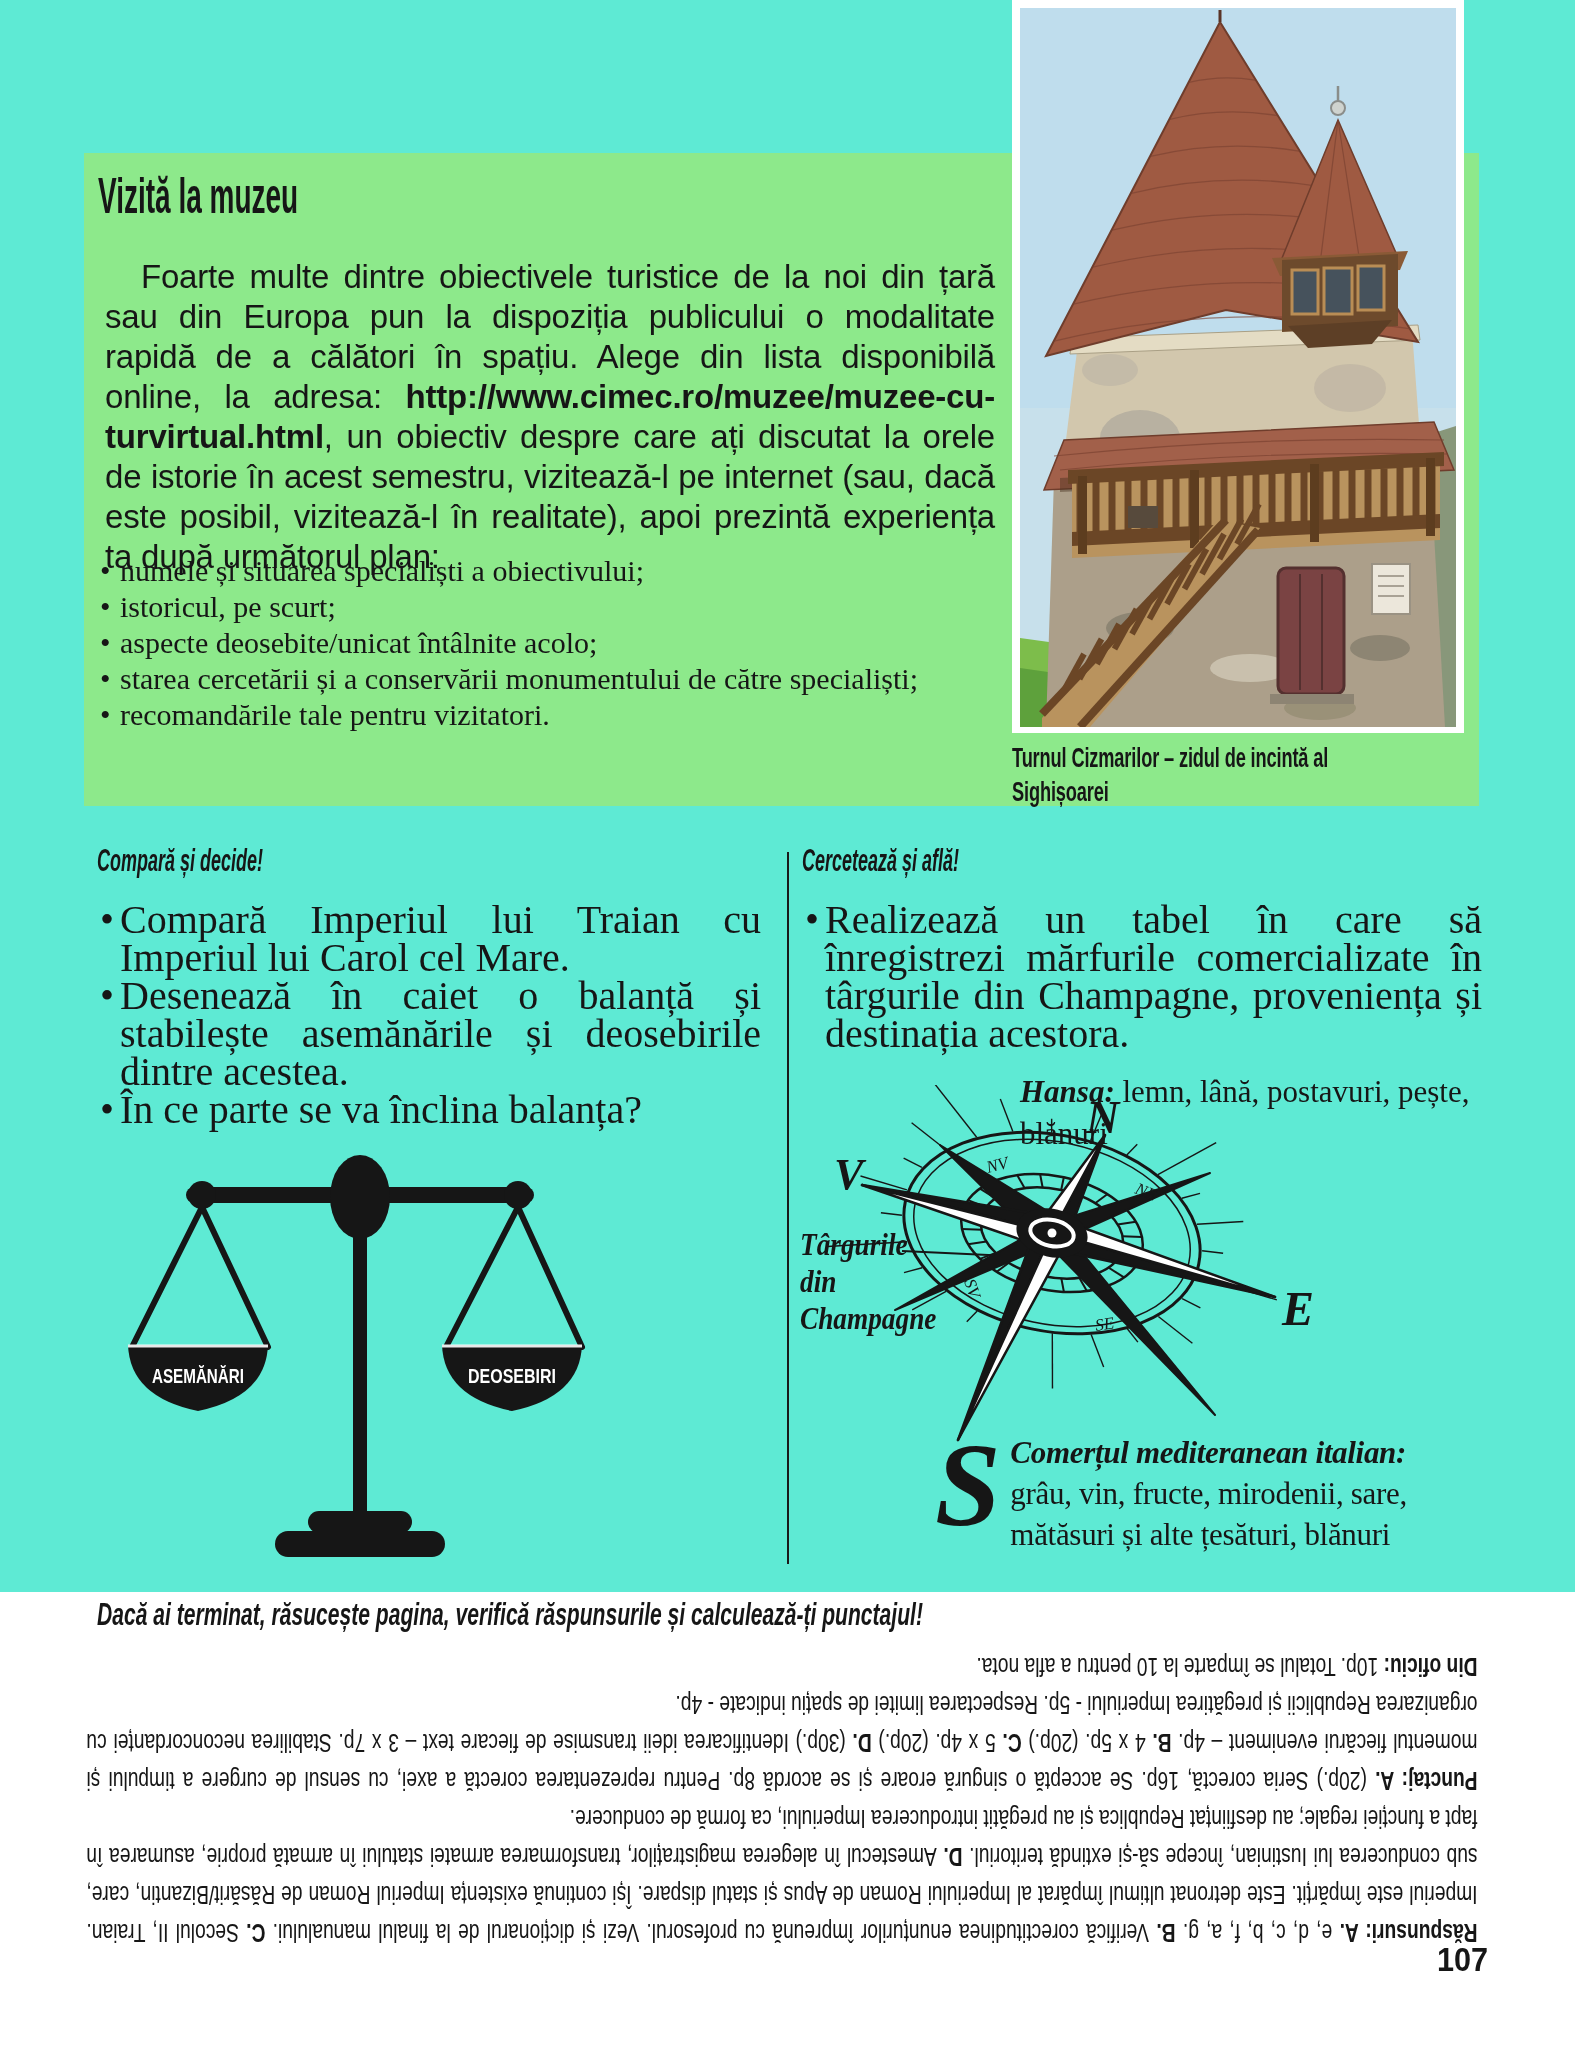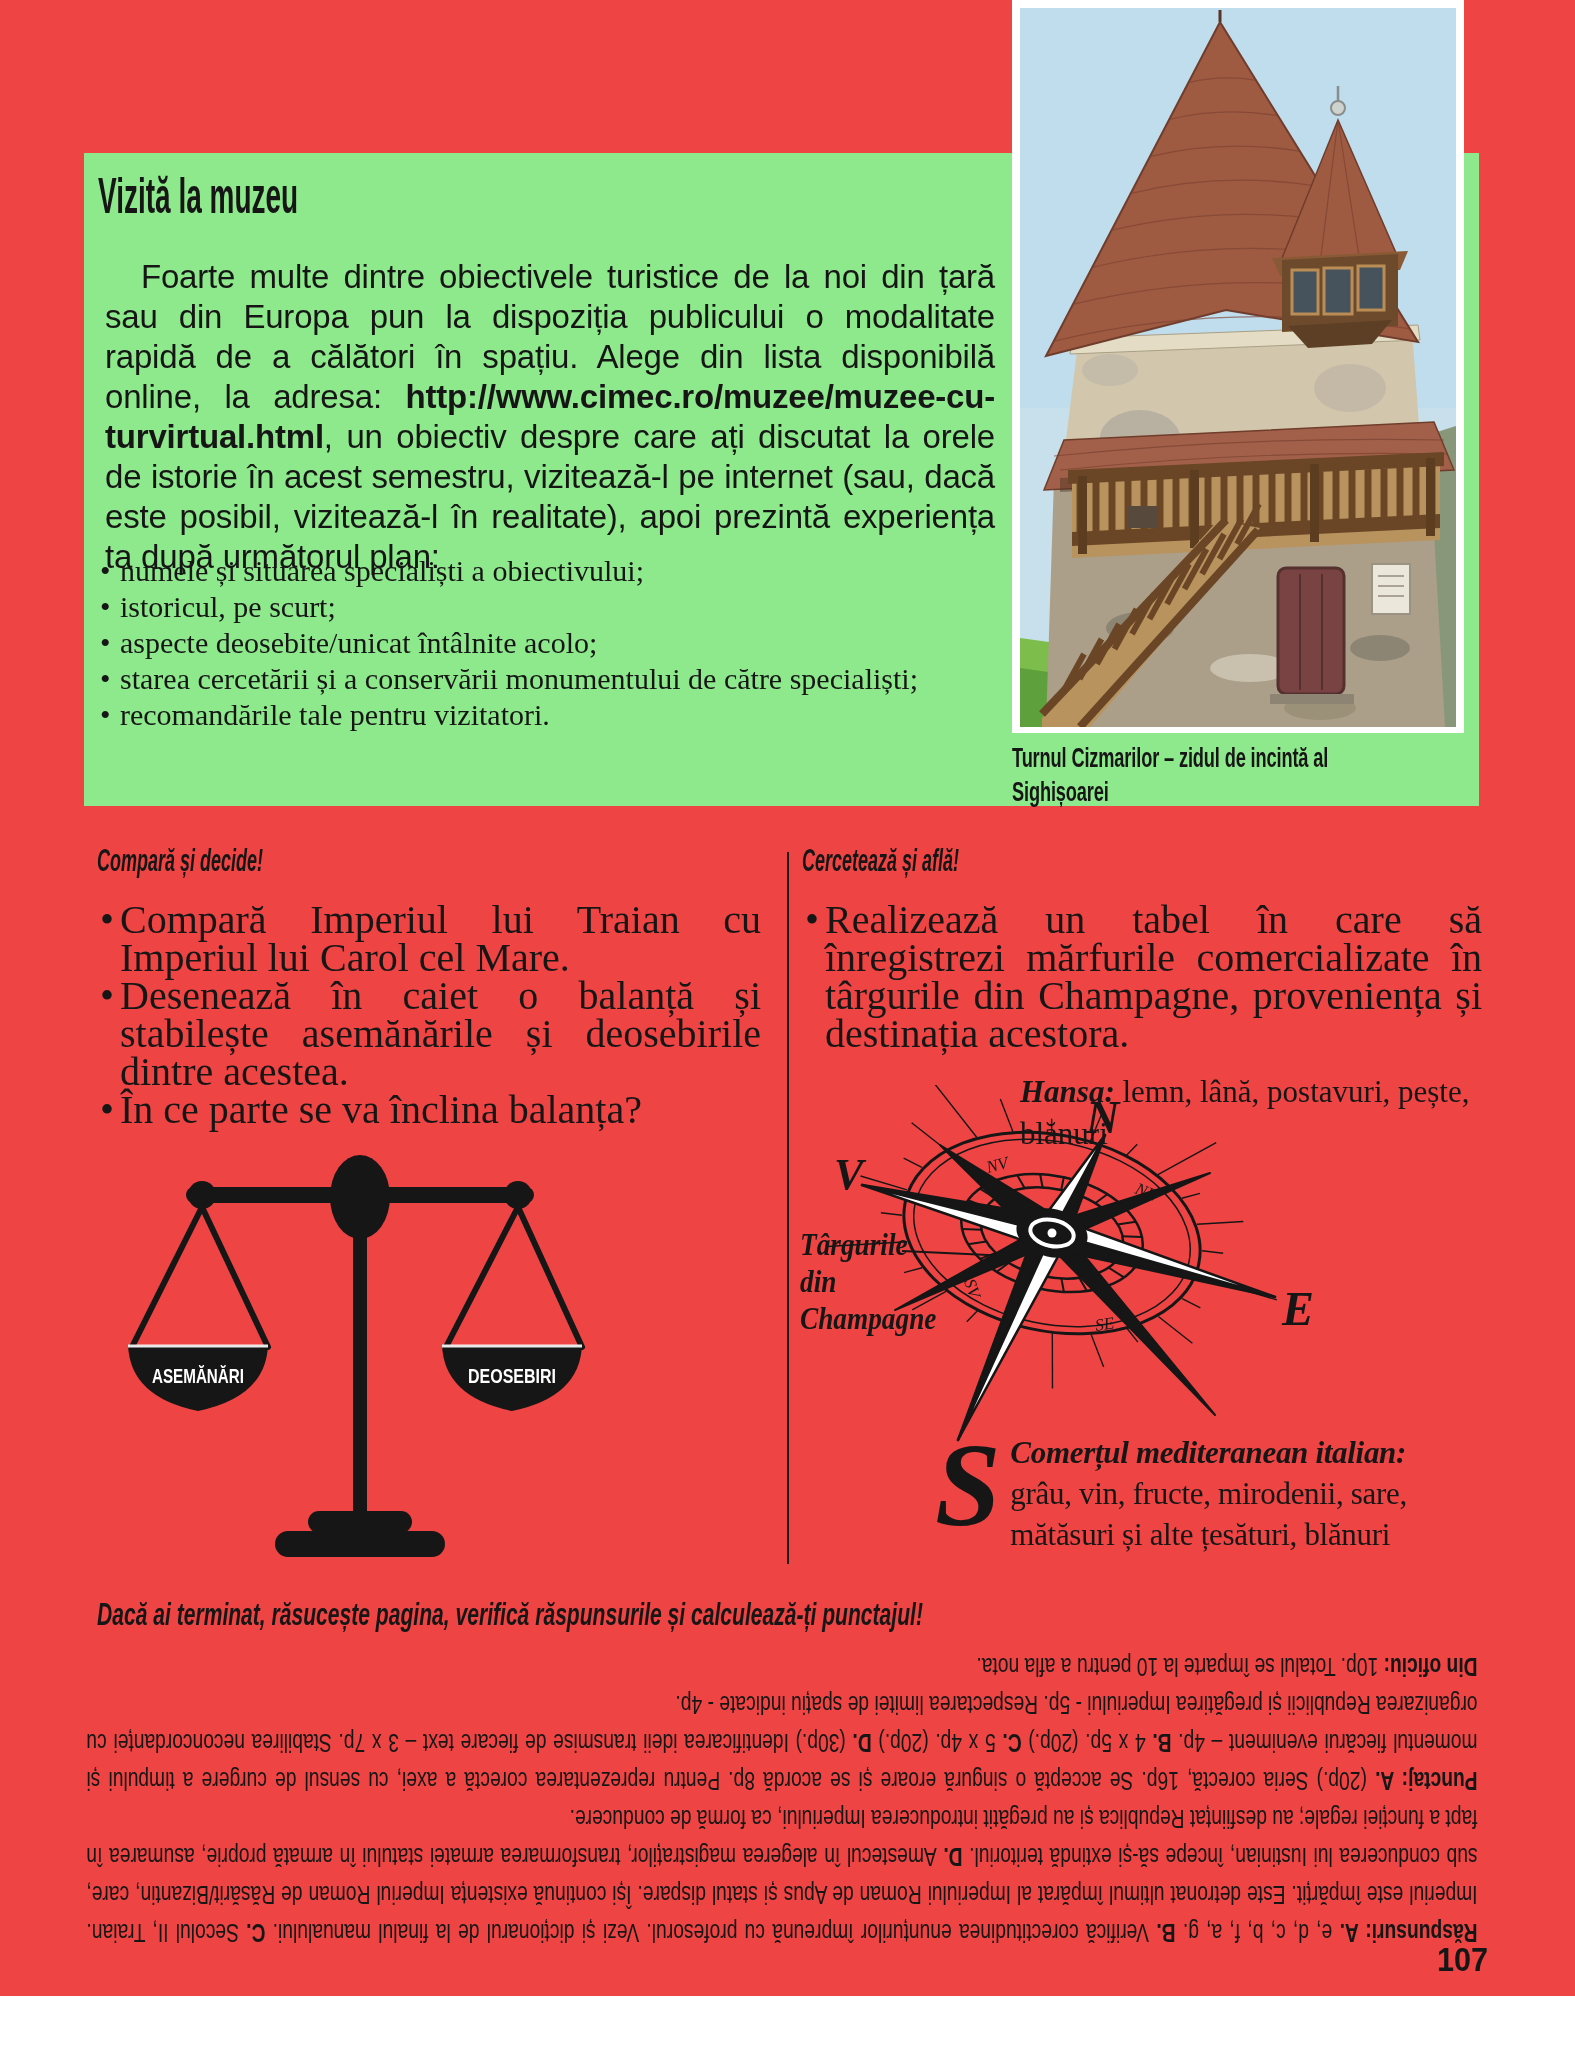--- a/index.html
+++ b/index.html
@@ -1,19 +1,19 @@
 <!DOCTYPE html>
 <html style="--green: #8de98b; --ink: #161616;"><head>
 <meta charset="utf-8">
 <style>
   :root{ --green:#8de98b; --ink:#161616; }
   *{box-sizing:border-box; margin:0; padding:0;}
   body{width:1575px;height:2047px;overflow:hidden;background:#fff;
        font-family:"Liberation Sans",sans-serif;color:var(--ink);}
-  .page{position:relative;width:1575px;height:1996px;background:#ef4444;}
+  .page{position:relative;width:1575px;height:1592px;background:#5eead4;}
   .b{font-weight:700}.i{font-style:italic}
 
   
   .green-panel{position:absolute;left:84px;top:153px;width:1395px;height:653px;background:var(--green);}
   .panel-title{position:absolute;left:14px;top:14px;font-weight:700;font-size:50px;
       white-space:nowrap;transform:scaleX(.56);transform-origin:left top;letter-spacing:0;}
   .panel-para{position:absolute;left:21px;top:104px;width:890px;
       font-family:Liberation Sans, sans-serif;font-size:33px;line-height:40px;
       text-align:justify;text-indent:36px;letter-spacing:-.2px;}
   .bullets{list-style:none;}

